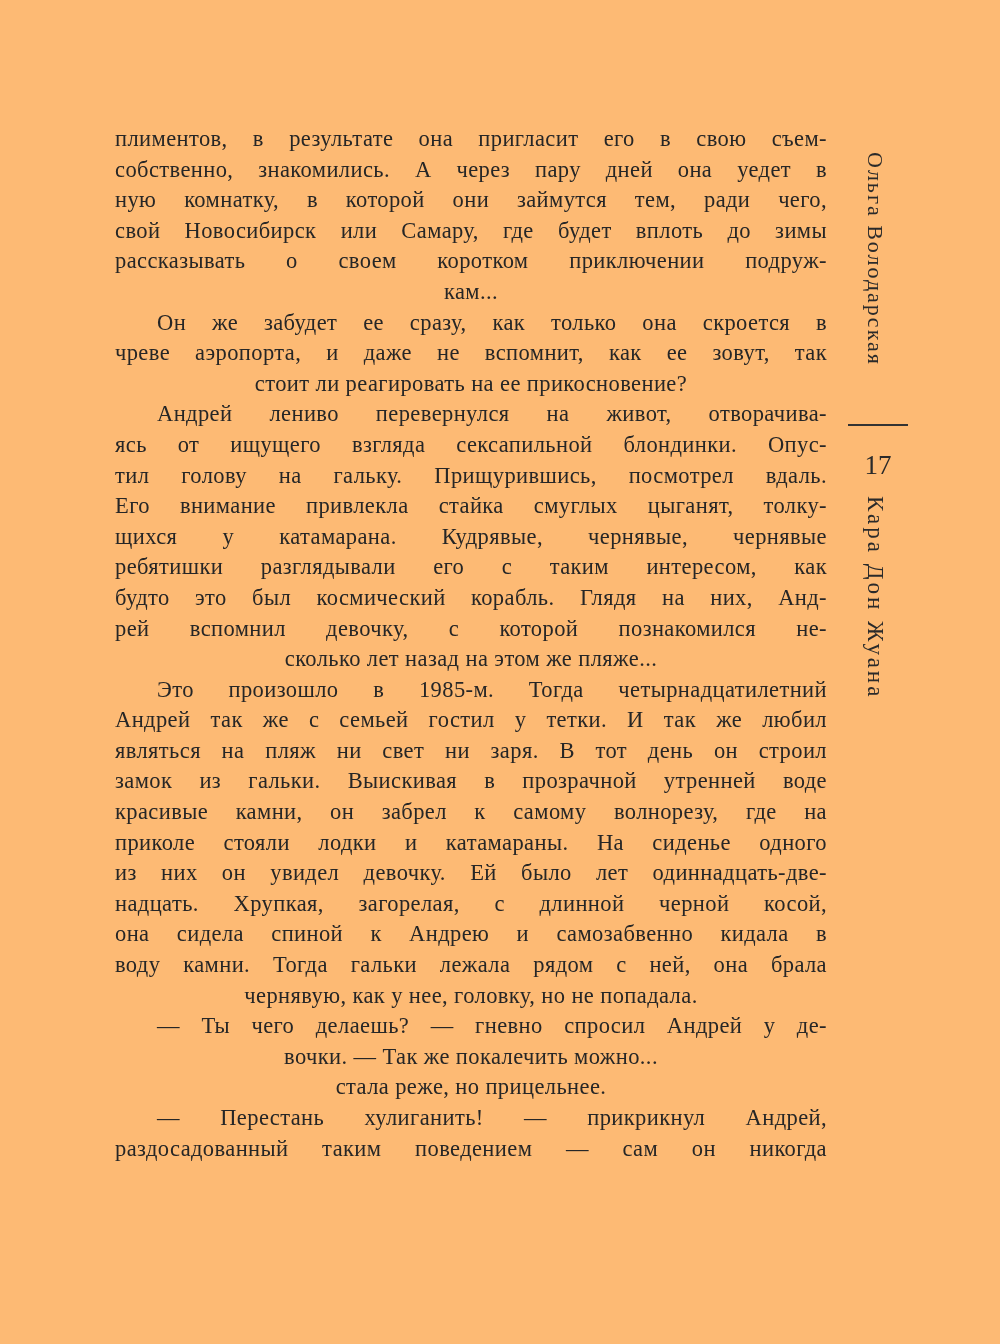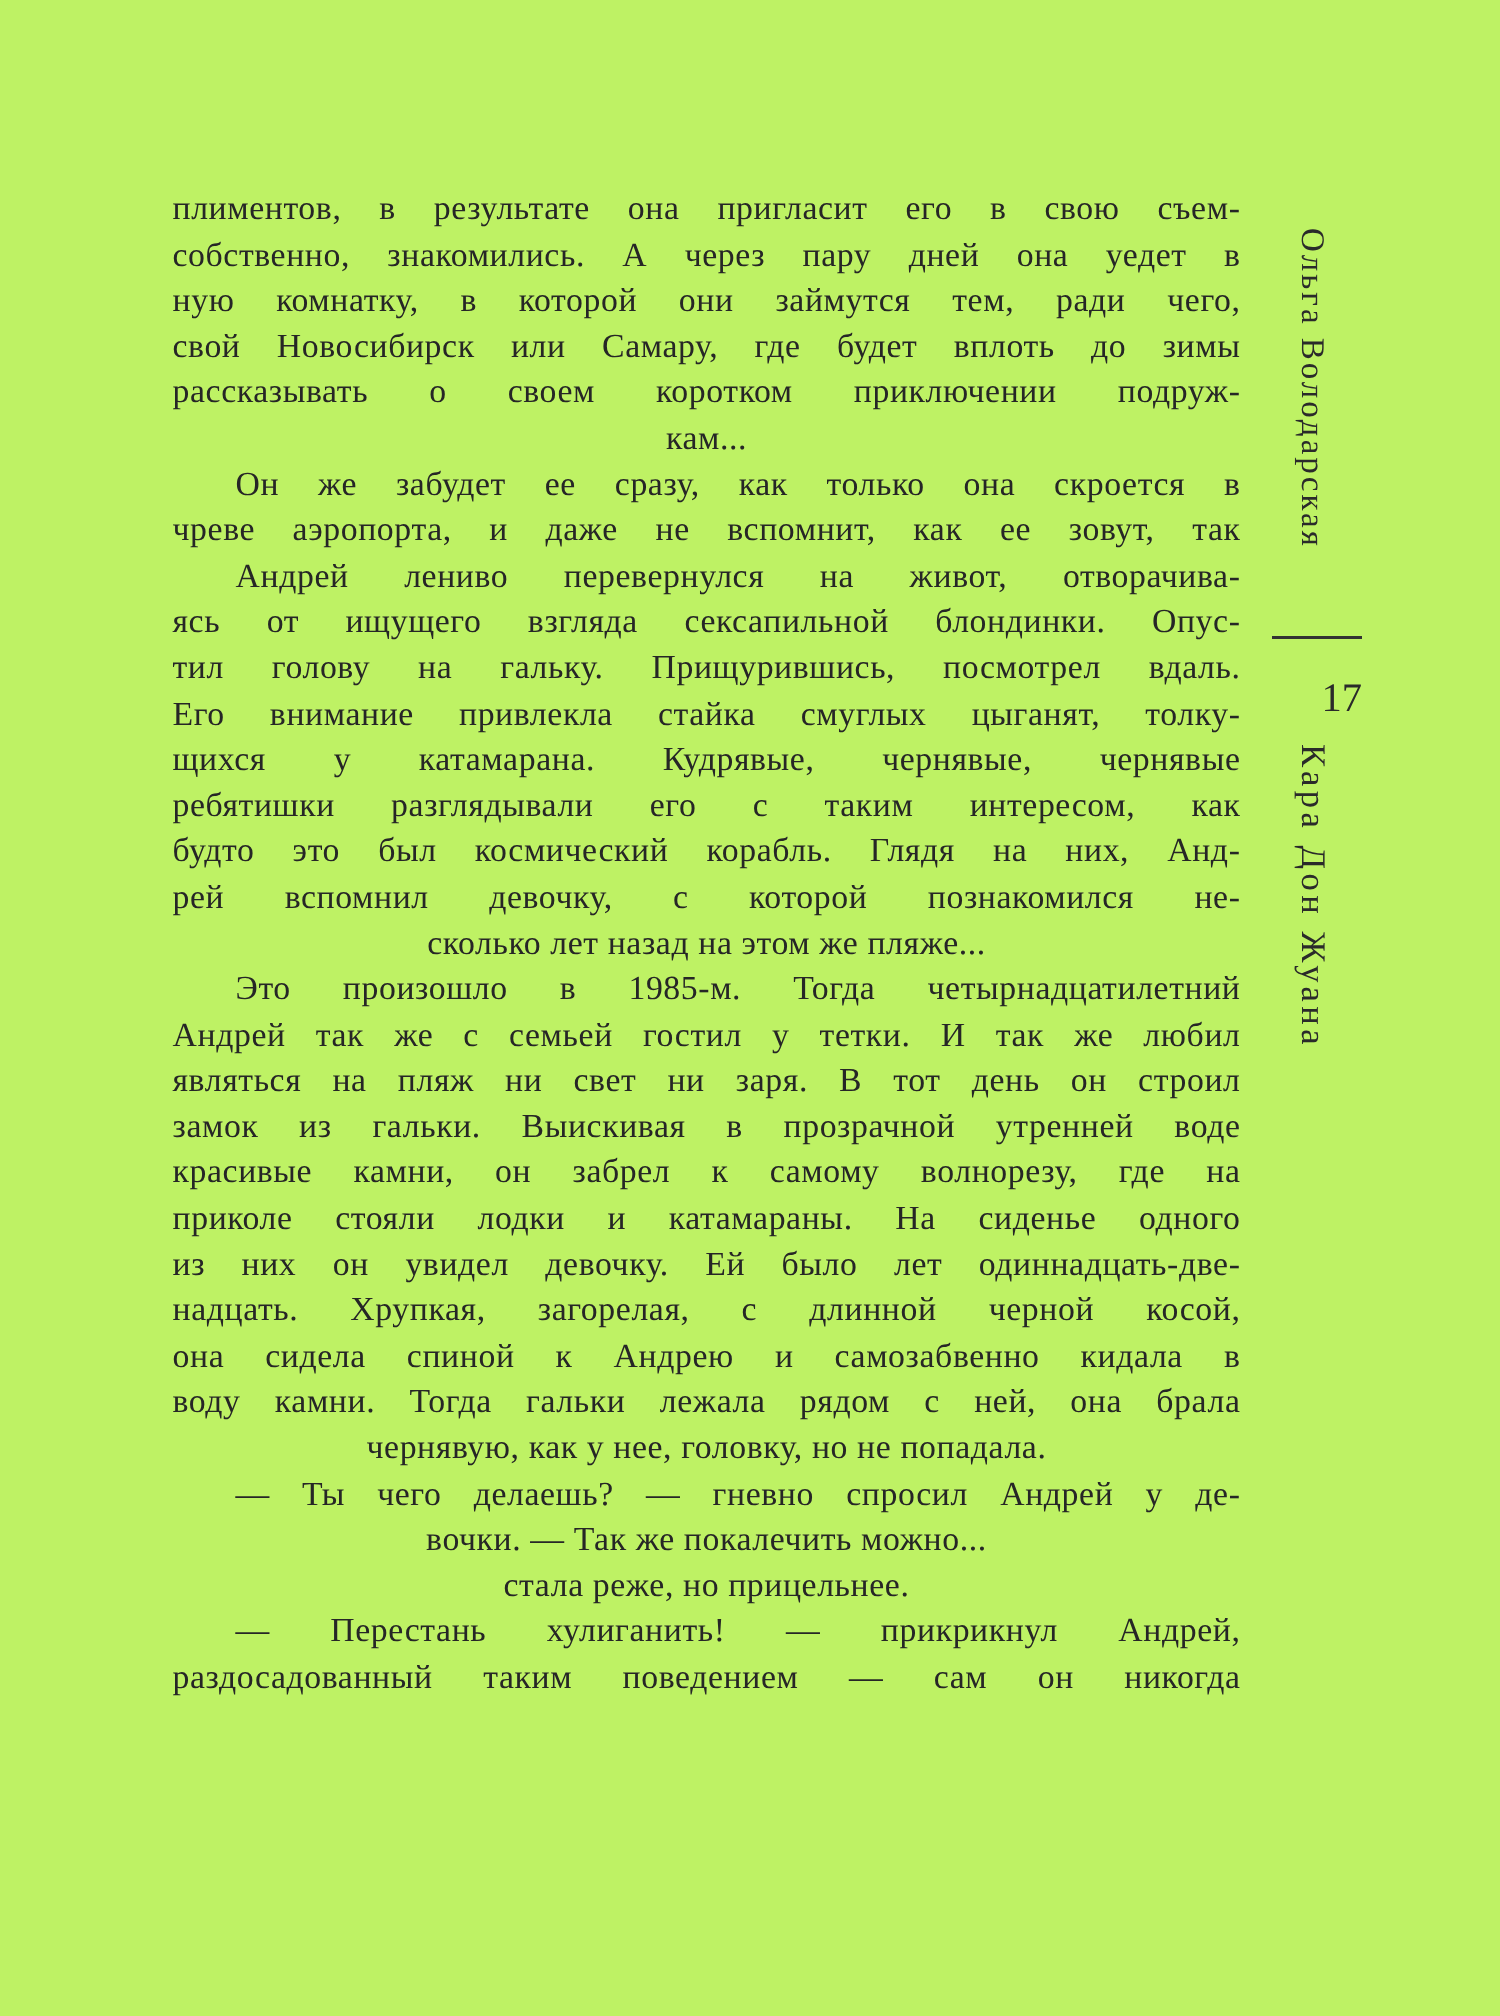--- a/index.html
+++ b/index.html
@@ -4,21 +4,21 @@
 <style>
   html, body {
     margin: 0;
     padding: 0;
     background: #ffffff;
   }
   .page {
     position: relative;
     width: 1000px;
     height: 1344px;
-    background: #bef264;
+    background: #fdba74;
     color: #262626;
     font-family: "Liberation Serif", "DejaVu Serif", serif;
     overflow: hidden;
   }
   .text-block {
     position: absolute;
     left: 115px;
     top: 124px;
     width: 712px;
     font-size: 22.5px;
@@ -62,21 +62,21 @@
     top: 424px;
     width: 60px;
     height: 2px;
     background: #333333;
   }
   .page-number {
     position: absolute;
     left: 8px;
     top: 450px;
     width: 60px;
-    text-align: right;
+    text-align: center;
     font-size: 27px;
     color: #2a2a2a;
   }
   .book-title {
     left: 22px;
     top: 496px;
     font-size: 23px;
     letter-spacing: 3px;
   }
 </style>
@@ -87,20 +87,21 @@
 
   <div class="text-block">
       <div class="line just">плиментов, в результате она пригласит его в свою съем-</div>
       <div class="line just">собственно, знакомились. А через пару дней она уедет в</div>
       <div class="line just">ную комнатку, в которой они займутся тем, ради чего,</div>
       <div class="line just">свой Новосибирск или Самару, где будет вплоть до зимы</div>
       <div class="line just">рассказывать о своем коротком приключении подруж-</div>
       <div class="line">кам...</div>
       <div class="line just indent">Он же забудет ее сразу, как только она скроется в</div>
       <div class="line just">чреве аэропорта, и даже не вспомнит, как ее зовут, так</div>
+      <div class="line">стоит ли реагировать на ее прикосновение?</div>
       <div class="line just indent">Андрей лениво перевернулся на живот, отворачива-</div>
       <div class="line just">ясь от ищущего взгляда сексапильной блондинки. Опус-</div>
       <div class="line just">тил голову на гальку. Прищурившись, посмотрел вдаль.</div>
       <div class="line just">Его внимание привлекла стайка смуглых цыганят, толку-</div>
       <div class="line just">щихся у катамарана. Кудрявые, чернявые, чернявые</div>
       <div class="line just">ребятишки разглядывали его с таким интересом, как</div>
       <div class="line just">будто это был космический корабль. Глядя на них, Анд-</div>
       <div class="line just">рей вспомнил девочку, с которой познакомился не-</div>
       <div class="line">сколько лет назад на этом же пляже...</div>
       <div class="line just indent">Это произошло в 1985-м. Тогда четырнадцатилетний</div>

